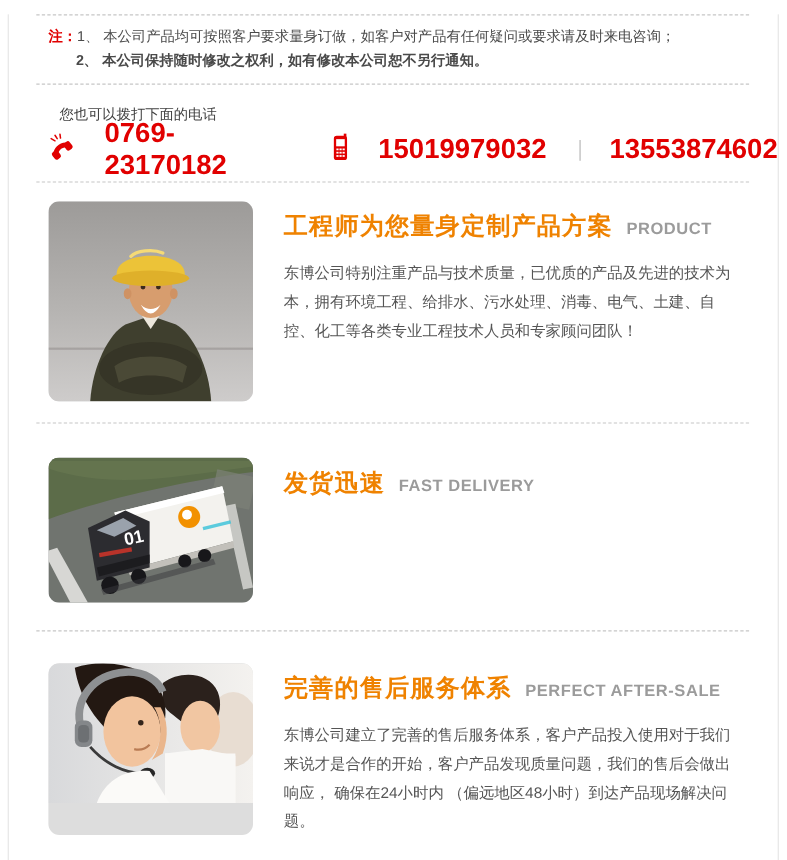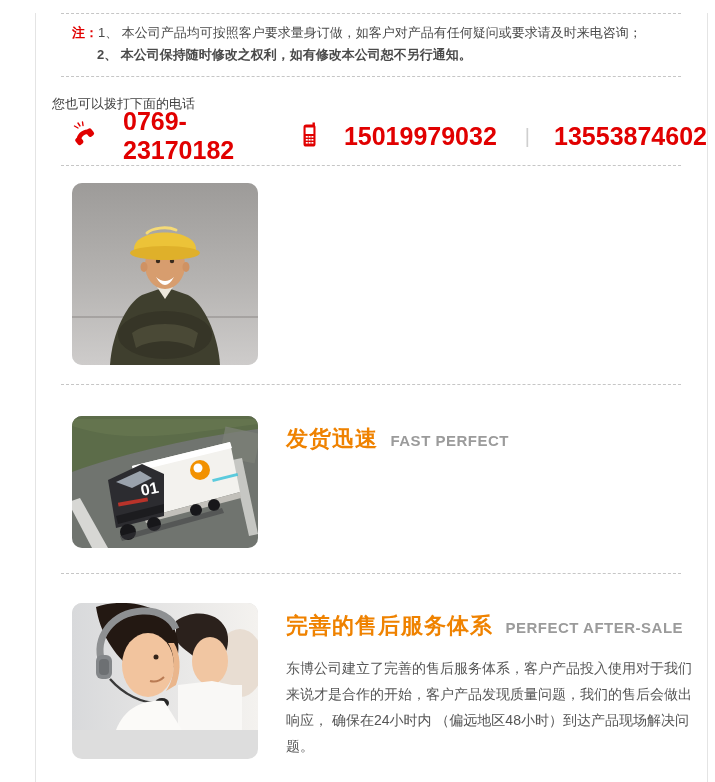--- a/index.html
+++ b/index.html
@@ -1,20 +1,20 @@
 <!DOCTYPE html>
 <html style="--accent-orange: #ef8200; --subtitle-gray: #9b9b9b; --note-red: #e10000; --phone-red: #e10000;"><head>
 <meta charset="utf-8">
 <style>
   * { margin:0; padding:0; box-sizing:border-box; }
   html,body { background:#fff; }
   body { font-family:"Liberation Sans","DejaVu Sans",sans-serif; }
   .page {
     position:relative; width:715px; height:782px; background:#fff;
-    overflow:hidden; margin:0;padding-left:28px;
+    overflow:hidden; margin:0;
   }
   .inner {
     margin:0 7px; height:100%;
     border-left:1px solid #e4e4e4; border-right:1px solid #e4e4e4;
   }
   .divider {
     border-top:1px dashed #c6c6c6; height:0;
     margin-left:25px; margin-right:26px;
   }
   .d1 { margin-top:13px; }
@@ -22,21 +22,21 @@
   .d3 { margin-top:13px; }
   .d4 { margin-top:19px; }
   .d5 { margin-top:25px; }
 
   
   .notes { margin:8px 40px 0 36px; font-size:13px; line-height:22px; color:#4a4a4a; }
   .note-label { color:var(--note-red,#e10000); font-weight:bold; }
   .note-row2 { padding-left:25px;font-weight:bold; }
 
   
-  .phone-intro { margin:18px 0 0 16px; font-size:13px; color:#3f3f3f; height:17px; }
+  .phone-intro { margin:18px 0 0 46px; font-size:13px; color:#3f3f3f; height:17px; }
   .phone-row {
     margin:8px 0 0 36px; height:32px;
     display:flex; align-items:center;
   }
   .phone-item { display:flex; align-items:center;gap:20px; }
   .phone-item svg { flex:0 0 auto; }
   .phone-number {
     font-size:25px; font-weight:bold; color:var(--phone-red,#e10000);
     letter-spacing:0px; margin-left:7px; text-decoration:none;
   }
@@ -156,20 +156,27 @@
           <ellipse cx="72" cy="84" rx="3.5" ry="5" fill="#cf9263"></ellipse>
           <ellipse cx="114" cy="84" rx="3.5" ry="5" fill="#cf9263"></ellipse>
           <path d="M84,94 Q93,102 102,94 Q93,110 84,94" fill="#fff"></path>
           <circle cx="86" cy="78" r="2.2" fill="#3a2a1c"></circle>
           <circle cx="100" cy="78" r="2.2" fill="#3a2a1c"></circle>
           <path d="M62,66 C62,44 124,44 124,66 L124,70 L62,70 Z" fill="#ecc338"></path>
           <ellipse cx="93" cy="70" rx="35" ry="7" fill="#dfb02a"></ellipse>
           <path d="M75,50 C80,45 95,43 104,47" stroke="#f5da76" stroke-width="3" fill="none" stroke-linecap="round"></path>
         </svg>
       </div>
+      <div class="text-col">
+        <div class="title-row">
+          <span class="sec-title">工程师为您量身定制产品方案</span>
+          <span class="sec-sub">PRODUCT</span>
+        </div>
+        <p class="sec-body">东博公司特别注重产品与技术质量，已优质的产品及先进的技术为本，拥有环境工程、给排水、污水处理、消毒、电气、土建、自控、化工等各类专业工程技术人员和专家顾问团队！</p>
+      </div>
     </div>
 
     <div class="divider d4"></div>
 
     <div class="section s2">
       <div class="photo">
         <svg width="186" height="132" viewBox="0 0 186 132">
           <rect width="186" height="132" fill="#70746f"></rect>
           <path d="M0,0 H186 V13 C130,20 55,36 0,56 Z" fill="#5c6c49"></path>
           <path d="M0,10 C60,30 120,16 186,8 V3 H0 Z" fill="#697a52" opacity="0.6"></path>
@@ -190,21 +197,21 @@
           <ellipse cx="56" cy="116" rx="8" ry="8" fill="#17171a"></ellipse>
           <ellipse cx="82" cy="108" rx="7" ry="7" fill="#17171a"></ellipse>
           <ellipse cx="124" cy="94" rx="6" ry="6" fill="#17171a"></ellipse>
           <ellipse cx="142" cy="89" rx="6" ry="6" fill="#17171a"></ellipse>
           <polygon points="48,120 150,92 152,97 50,125" fill="#3a3a3e" opacity="0.5"></polygon>
         </svg>
       </div>
       <div class="text-col">
         <div class="title-row">
           <span class="sec-title">发货迅速</span>
-          <span class="sec-sub">FAST PERFECT</span>
+          <span class="sec-sub">FAST DELIVERY</span>
         </div>
       </div>
     </div>
 
     <div class="divider d5"></div>
 
     <div class="section s3">
       <div class="photo">
         <svg width="186" height="127" viewBox="0 0 186 127">
           <defs>

